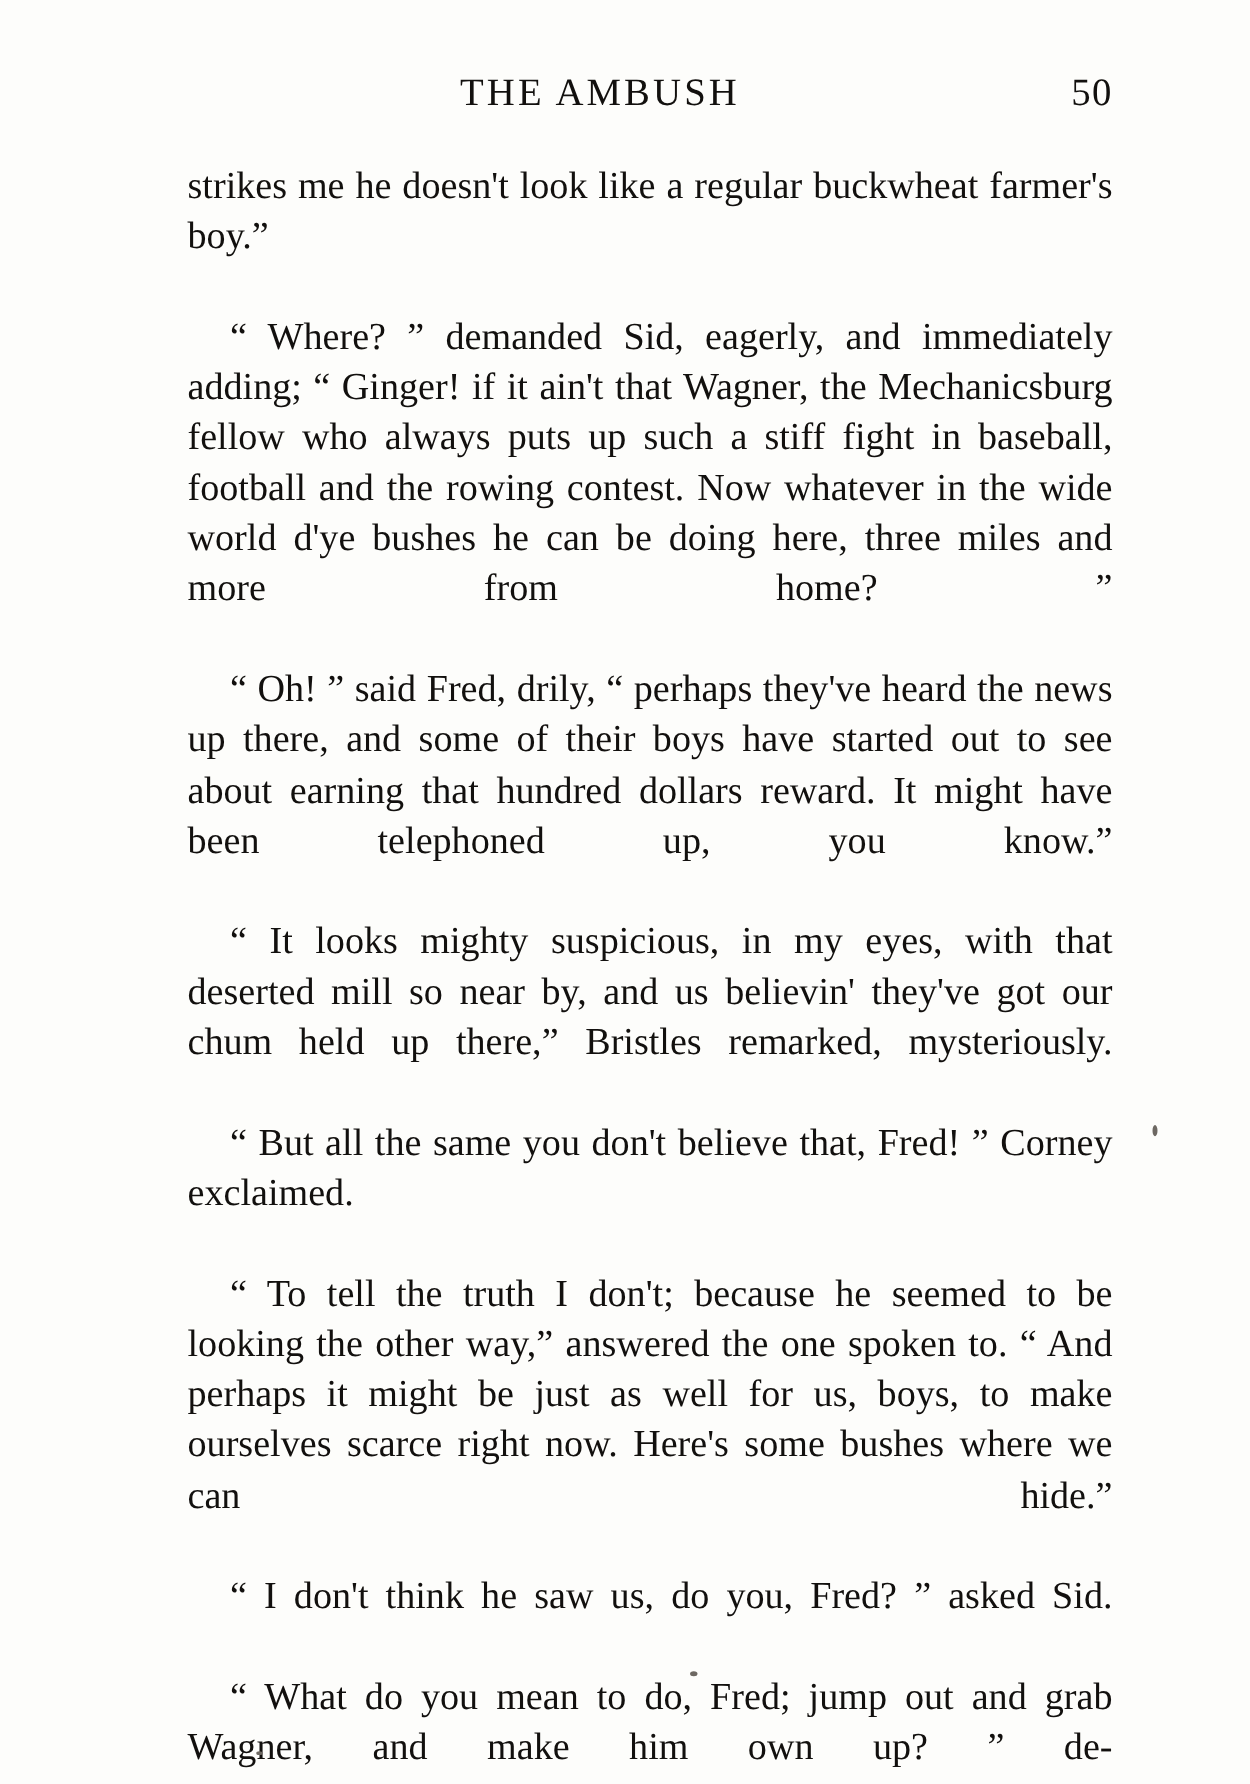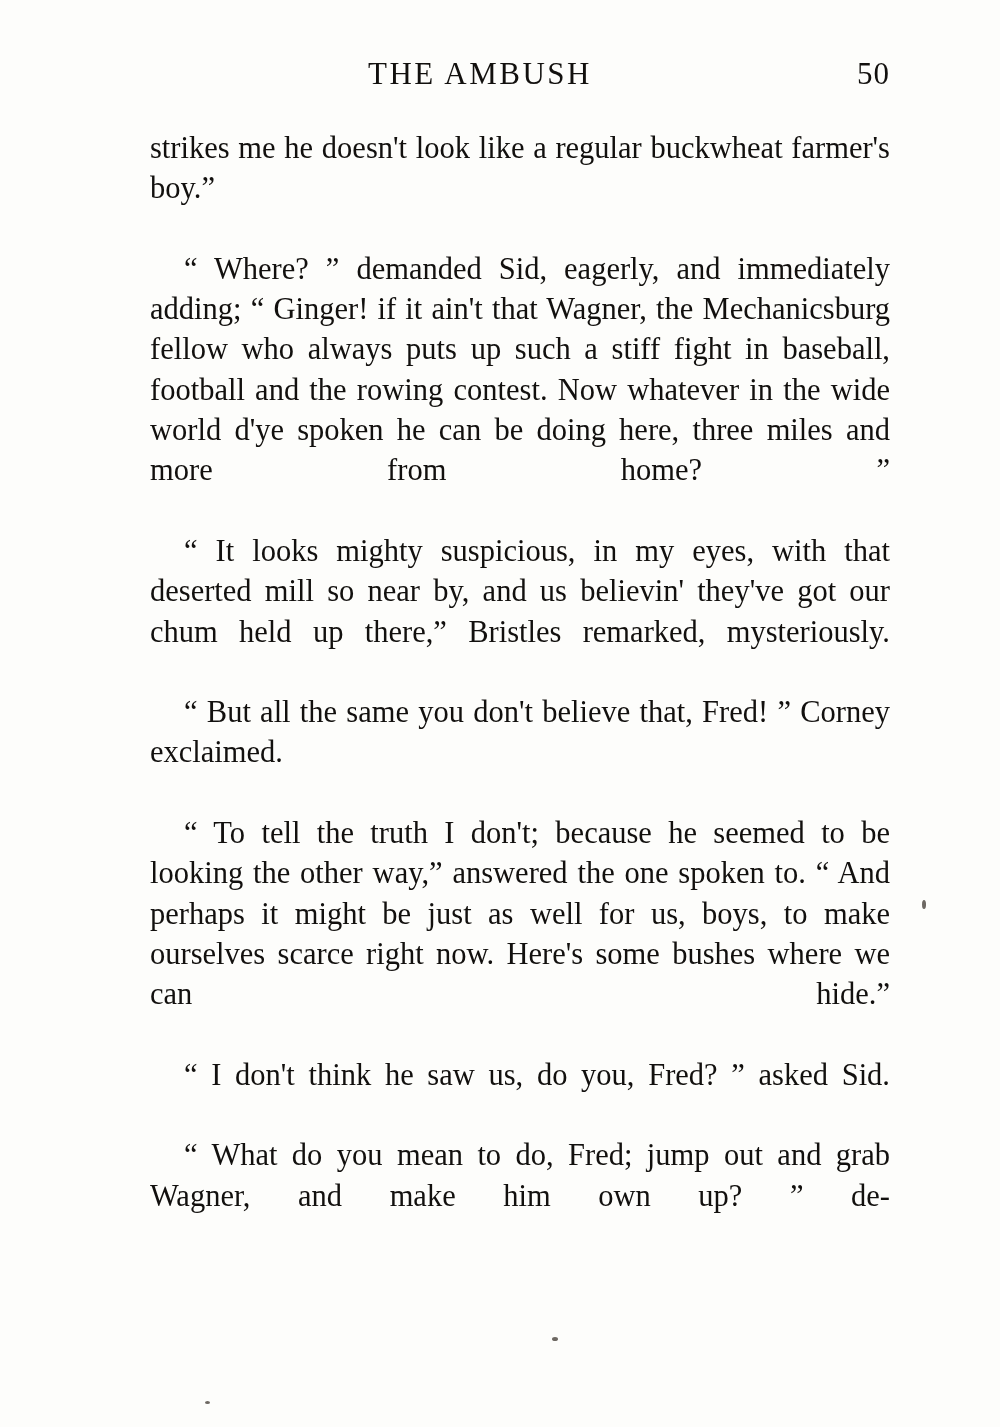--- a/index.html
+++ b/index.html
@@ -86,21 +86,22 @@
 
 <div class="page">
 
   <div class="header">
     <div class="running-title">THE AMBUSH</div>
     <div class="page-number">50</div>
   </div>
 
   <div class="body-text">
     <p class="para">strikes me he doesn't look like a regular buckwheat farmer's boy.”</p>
-    <p class="para indent">“ Where? ” demanded Sid, eagerly, and immediately adding; “ Ginger! if it ain't that Wagner, the Mechanicsburg fellow who always puts up such a stiff fight in baseball, football and the rowing contest. Now whatever in the wide world d'ye spoken he can be doing here, three miles and more from home? ”</p>
+    <p class="para indent">“ Where? ” demanded Sid, eagerly, and immediately adding; “ Ginger! if it ain't that Wagner, the Mechanicsburg fellow who always puts up such a stiff fight in baseball, football and the rowing contest. Now whatever in the wide world d'ye bushes he can be doing here, three miles and more from home? ”</p>
+    <p class="para indent">“ Oh! ” said Fred, drily, “ perhaps they've heard the news up there, and some of their boys have started out to see about earning that hundred dollars reward. It might have been telephoned up, you know.”</p>
     <p class="para indent">“ It looks mighty suspicious, in my eyes, with that deserted mill so near by, and us believin' they've got our chum held up there,” Bristles remarked, mysteriously.</p>
     <p class="para indent">“ But all the same you don't believe that, Fred! ” Corney exclaimed.</p>
     <p class="para indent">“ To tell the truth I don't; because he seemed to be looking the other way,” answered the one spoken to. “ And perhaps it might be just as well for us, boys, to make ourselves scarce right now. Here's some bushes where we can hide.”</p>
     <p class="para indent">“ I don't think he saw us, do you, Fred? ” asked Sid.</p>
     <p class="para indent">“ What do you mean to do, Fred; jump out and grab Wagner, and make him own up? ” de-</p>
   </div>
 
   <div class="speck" style="left:922px; top:900px; width:4px; height:9px;"></div>
   <div class="speck" style="left:552px; top:1337px; width:6px; height:4px;"></div>
   <div class="speck" style="left:205px; top:1401px; width:5px; height:3px;"></div>

